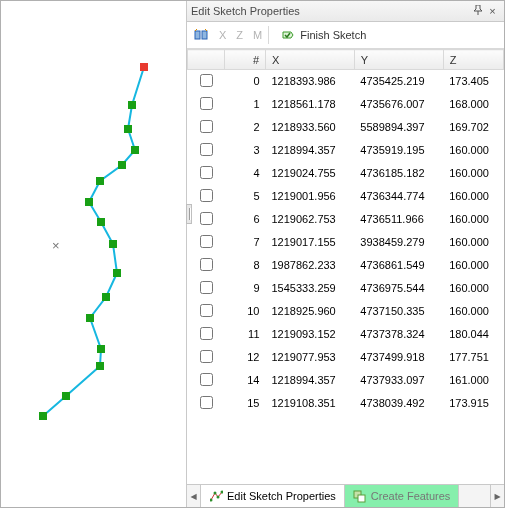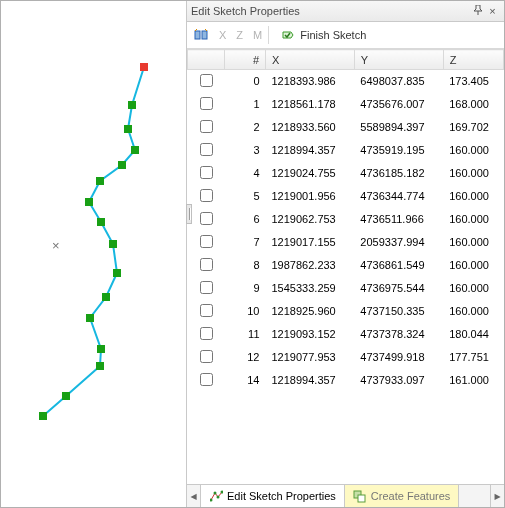--- a/index.html
+++ b/index.html
@@ -26,21 +26,21 @@
   th.chk{width:24px}
   th.num{text-align:right;width:28px}
   td{border-bottom:1px solid #fff;padding:2px 6px;height:18px;white-space:nowrap;font-size:11px}
   td.num{text-align:right}
   td.ck{text-align:center;width:24px}
   td.ck input{margin:0}
   
   .bottom{height:22px;border-top:1px solid #c9c9c9;background:#f4f4f4;display:flex;align-items:stretch}
   .scrolll{width:13px;display:flex;align-items:center;justify-content:center;border-right:1px solid #c9c9c9;color:#666;font-size:8px}
   .tab{display:flex;align-items:center;gap:4px;padding:0 8px;border-right:1px solid #c9c9c9;background:#fff;font-size:11px}
-  .tab.inact{background:#fef9c3;color:#777}
+  .tab.inact{background:#86efac;color:#777}
   .tab .ti{width:14px;height:14px;display:flex;align-items:center;justify-content:center}
   .scrollr{width:13px;display:flex;align-items:center;justify-content:center;border-left:1px solid #c9c9c9;color:#666;font-size:8px;margin-left:auto}
   .cross{position:absolute;font-size:13px;color:#777;font-weight:normal}
 </style>
 </head>
 <body>
 
 <div class="root">
 
   <div class="map">
@@ -120,21 +120,21 @@
           <th>X</th>
           <th>Y</th>
           <th>Z</th>
         </tr>
           </thead>
         <tbody id="tb">
             <tr>
               <td class="ck"><input type="checkbox" style=""></td>
               <td class="num">0</td>
               <td>1218393.986</td>
-              <td>6498037.835</td>
+              <td>4735425.219</td>
               <td>173.405</td>
             </tr>
             <tr>
               <td class="ck"><input type="checkbox" style=""></td>
               <td class="num">1</td>
               <td>1218561.178</td>
               <td>4735676.007</td>
               <td>168.000</td>
             </tr>
             <tr>
@@ -169,21 +169,21 @@
               <td class="ck"><input type="checkbox" style=""></td>
               <td class="num">6</td>
               <td>1219062.753</td>
               <td>4736511.966</td>
               <td>160.000</td>
             </tr>
             <tr>
               <td class="ck"><input type="checkbox" style=""></td>
               <td class="num">7</td>
               <td>1219017.155</td>
-              <td>2059337.994</td>
+              <td>3938459.279</td>
               <td>160.000</td>
             </tr>
             <tr>
               <td class="ck"><input type="checkbox" style=""></td>
               <td class="num">8</td>
               <td>1987862.233</td>
               <td>4736861.549</td>
               <td>160.000</td>
             </tr>
             <tr>
@@ -213,20 +213,27 @@
               <td>1219077.953</td>
               <td>4737499.918</td>
               <td>177.751</td>
             </tr>
             <tr>
               <td class="ck"><input type="checkbox" style=""></td>
               <td class="num">14</td>
               <td>1218994.357</td>
               <td>4737933.097</td>
               <td>161.000</td>
+            </tr>
+            <tr>
+              <td class="ck"><input type="checkbox" style=""></td>
+              <td class="num">15</td>
+              <td>1219108.351</td>
+              <td>4738039.492</td>
+              <td>173.915</td>
             </tr>
           </tbody>
       </table>
     </div>
 
     <div class="bottom">
       <div class="scrolll">◀</div>
       <div class="tab">
         <span class="ti">
           <svg width="13" height="13" viewBox="0 0 13 13">

